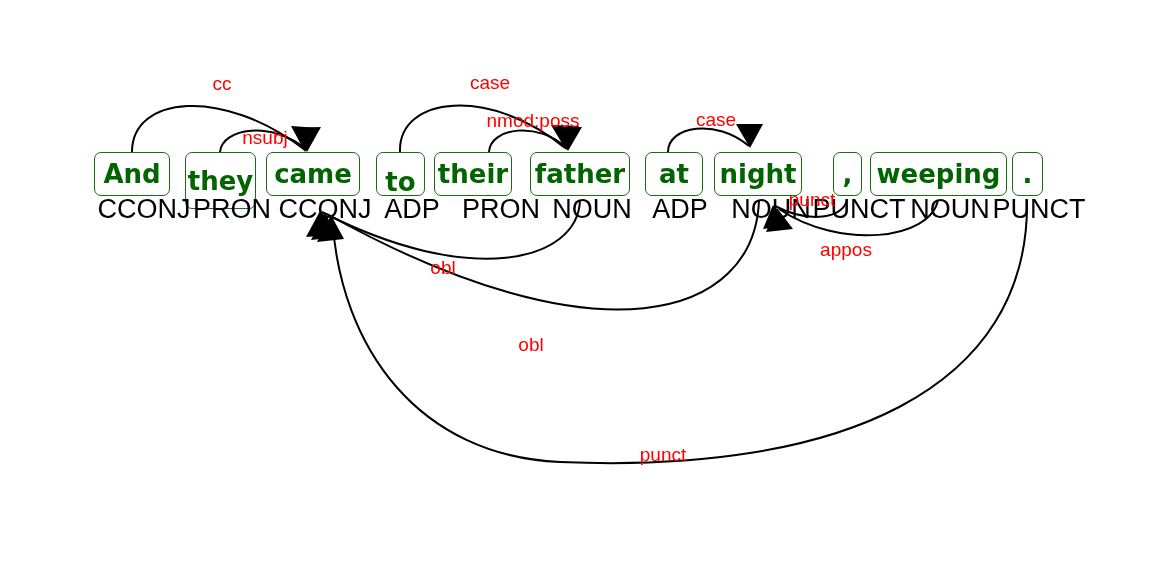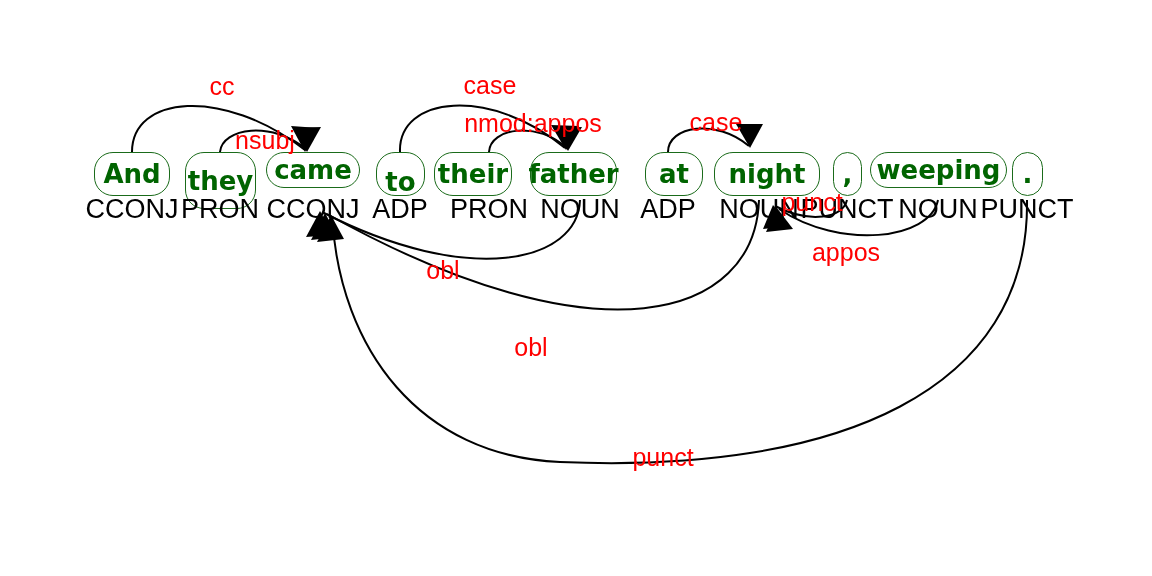--- a/index.html
+++ b/index.html
@@ -22,21 +22,21 @@
     position: absolute;
     top: 0;
     left: 0;
     width: 1152px;
     height: 576px;
   }
   .token-box {
     position: absolute;
     box-sizing: border-box;
     border: 1px solid #1a6b1a;
-    border-radius: 19px;
+    border-radius: 7px;
     background: transparent;
     display: flex;
     align-items: center;
     justify-content: center;
   }
   .token-text {
     color: #006400;
     font-weight: bold;
     font-size: 26px;
     font-family: "DejaVu Sans", sans-serif;
@@ -45,25 +45,26 @@
   }
   .pos-tag {
     position: absolute;
     color: #000000;
     font-size: 27px;
     font-family: "Liberation Sans", sans-serif;
     line-height: 1;
     white-space: nowrap;
     text-align: center;
     transform: translateX(-50%);
+    margin-left: 12px;
   }
   .dep-label {
     position: absolute;
     color: #ff0000;
-    font-size: 25px;
+    font-size: 19px;
     font-family: "Liberation Sans", sans-serif;
     line-height: 1;
     white-space: nowrap;
     transform: translateX(-50%);
   }
   .arc-path {
     fill: none;
     stroke: #000000;
     stroke-width: 2;
   }
@@ -102,42 +103,42 @@
       </g>
   </svg>
 
   <div id="tokens-layer">
       <div class="token-box" style="left: 94px; top: 152px; width: 76px; height: 44px;">
         <span class="token-text">And</span>
       </div>
       <div class="token-box" style="left: 185px; top: 152px; width: 71px; height: 57px;">
         <span class="token-text">they</span>
       </div>
-      <div class="token-box" style="left: 266px; top: 152px; width: 94px; height: 36px;">
+      <div class="token-box" style="left: 266px; top: 152px; width: 94px; height: 44px;">
         <span class="token-text">came</span>
       </div>
       <div class="token-box" style="left: 376px; top: 152px; width: 49px; height: 44px; align-items: flex-end;">
         <span class="token-text">to</span>
       </div>
       <div class="token-box" style="left: 434px; top: 152px; width: 78px; height: 44px; text-align: right;">
         <span class="token-text">their</span>
       </div>
-      <div class="token-box" style="left: 530px; top: 152px; width: 87px; height: 44px;">
+      <div class="token-box" style="left: 530px; top: 152px; width: 100px; height: 44px;">
         <span class="token-text">father</span>
       </div>
       <div class="token-box" style="left: 645px; top: 152px; width: 58px; height: 44px;">
         <span class="token-text">at</span>
       </div>
-      <div class="token-box" style="left: 714px; top: 152px; width: 106px; height: 44px;">
+      <div class="token-box" style="left: 714px; top: 152px; width: 88px; height: 44px;">
         <span class="token-text">night</span>
       </div>
       <div class="token-box" style="left: 833px; top: 152px; width: 29px; height: 44px;">
         <span class="token-text">,</span>
       </div>
-      <div class="token-box" style="left: 870px; top: 152px; width: 137px; height: 36px;">
+      <div class="token-box" style="left: 870px; top: 152px; width: 137px; height: 44px;">
         <span class="token-text">weeping</span>
       </div>
       <div class="token-box" style="left: 1012px; top: 152px; width: 31px; height: 44px;">
         <span class="token-text">.</span>
       </div>
     </div>
   <div id="pos-layer">
       <div class="pos-tag" style="left: 132px; top: 196px;">CCONJ</div>
       <div class="pos-tag" style="left: 220px; top: 196px;">PRON</div>
       <div class="pos-tag" style="left: 313px; top: 196px;">CCONJ</div>
@@ -147,21 +148,21 @@
       <div class="pos-tag" style="left: 668px; top: 196px;">ADP</div>
       <div class="pos-tag" style="left: 759px; top: 196px;">NOUN</div>
       <div class="pos-tag" style="left: 847px; top: 196px;">PUNCT</div>
       <div class="pos-tag" style="left: 938px; top: 196px;">NOUN</div>
       <div class="pos-tag" style="left: 1027px; top: 196px;">PUNCT</div>
     </div>
   <div id="labels-layer">
       <div class="dep-label" style="left: 222px; top: 74px;">cc</div>
       <div class="dep-label" style="left: 265px; top: 128px;">nsubj</div>
       <div class="dep-label" style="left: 490px; top: 73px;">case</div>
-      <div class="dep-label" style="left: 533px; top: 111px;">nmod:appos</div>
+      <div class="dep-label" style="left: 533px; top: 111px;">nmod:poss</div>
       <div class="dep-label" style="left: 716px; top: 110px;">case</div>
       <div class="dep-label" style="left: 443px; top: 258px;">obl</div>
       <div class="dep-label" style="left: 531px; top: 335px;">obl</div>
       <div class="dep-label" style="left: 812px; top: 190px;">punct</div>
       <div class="dep-label" style="left: 846px; top: 240px;">appos</div>
       <div class="dep-label" style="left: 663px; top: 445px;">punct</div>
     </div>
 
 </div>
 

